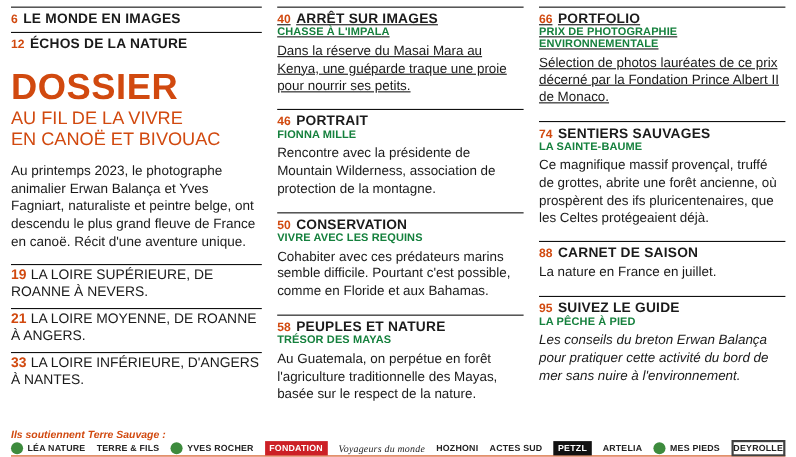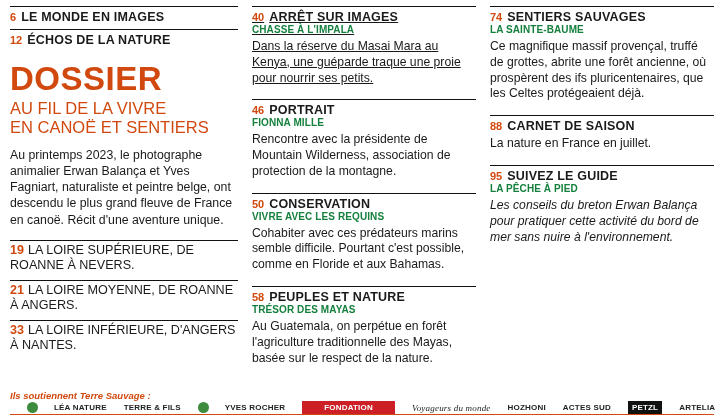--- a/index.html
+++ b/index.html
@@ -162,38 +162,37 @@
     justify-content: space-between;
   }
   .logo {
     font-size: 8px;
     font-weight: bold;
     color: #222;
     letter-spacing: 0.2px;
     white-space: nowrap;
     display: flex;
     align-items: center;
-    gap: 16px;
-    margin-left: 17px;
+    gap: 4px;
   }
   .logo .mark {
     display: inline-block;
     width: 11px; height: 11px;
     border-radius: 50%;
     background: #3d8b3d;
   }
   .logo.box {
     background: #111;
     color: #fff;
     padding: 2px 4px;
   }
   .logo.red {
     background: #cc2026;
     color: #fff;
-    padding: 2px 22px;
+    padding: 2px 4px;
   }
   .logo.serif { font-family: "Liberation Serif", serif; font-style: italic; font-weight: normal; font-size: 9px;}
   .logo.outline {
     border: 2px solid #404040;
     padding: 1px 0;
   }
 </style>
 </head>
 <body>
 
@@ -210,21 +209,21 @@
 
       <div class="toc-line">
         <span class="toc-num">12</span>
         <span class="toc-title">ÉCHOS DE LA NATURE</span>
       </div>
 
       <div class="dossier">
         <div class="dossier-kicker">DOSSIER</div>
         <div class="dossier-sub">
           <div>AU FIL DE LA VIVRE</div>
-          <div>EN CANOË ET SENTIERS</div>
+          <div>EN CANOË ET BIVOUAC</div>
         </div>
         <div class="dossier-body">Au printemps 2023, le photographe animalier Erwan Balança et Yves Fagniart, naturaliste et peintre belge, ont descendu le plus grand fleuve de France en canoë. Récit d'une aventure unique.</div>
 
         <div class="sub-entry">
           <span class="n">19</span><span>LA LOIRE SUPÉRIEURE, DE ROANNE À NEVERS.</span>
         </div>
         <div class="sub-entry">
           <span class="n">21</span><span>LA LOIRE MOYENNE, DE ROANNE À ANGERS.</span>
         </div>
         <div class="sub-entry">
@@ -267,20 +266,28 @@
           <span class="art-num">58</span>
           <span class="art-rubric">PEUPLES ET NATURE</span>
         </div>
         <div class="art-title">TRÉSOR DES MAYAS</div>
         <div class="art-desc">Au Guatemala, on perpétue en forêt l'agriculture traditionnelle des Mayas, basée sur le respect de la nature.</div>
       </div>
     </div>
 
     <div class="col col-3">
 
+      <div class="article first">
+        <div class="art-head">
+          <span class="art-num">66</span>
+          <span class="art-rubric">PORTFOLIO</span>
+        </div>
+        <div class="art-title">PRIX DE PHOTOGRAPHIE ENVIRONNEMENTALE</div>
+        <div class="art-desc">Sélection de photos lauréates de ce prix décerné par la Fondation Prince Albert II de Monaco.</div>
+      </div>
 
       <div class="article">
         <div class="art-head">
           <span class="art-num">74</span>
           <span class="art-rubric">SENTIERS SAUVAGES</span>
         </div>
         <div class="art-title">LA SAINTE-BAUME</div>
         <div class="art-desc">Ce magnifique massif provençal, truffé de grottes, abrite une forêt ancienne, où prospèrent des ifs pluricentenaires, que les Celtes protégeaient déjà.</div>
       </div>
 

